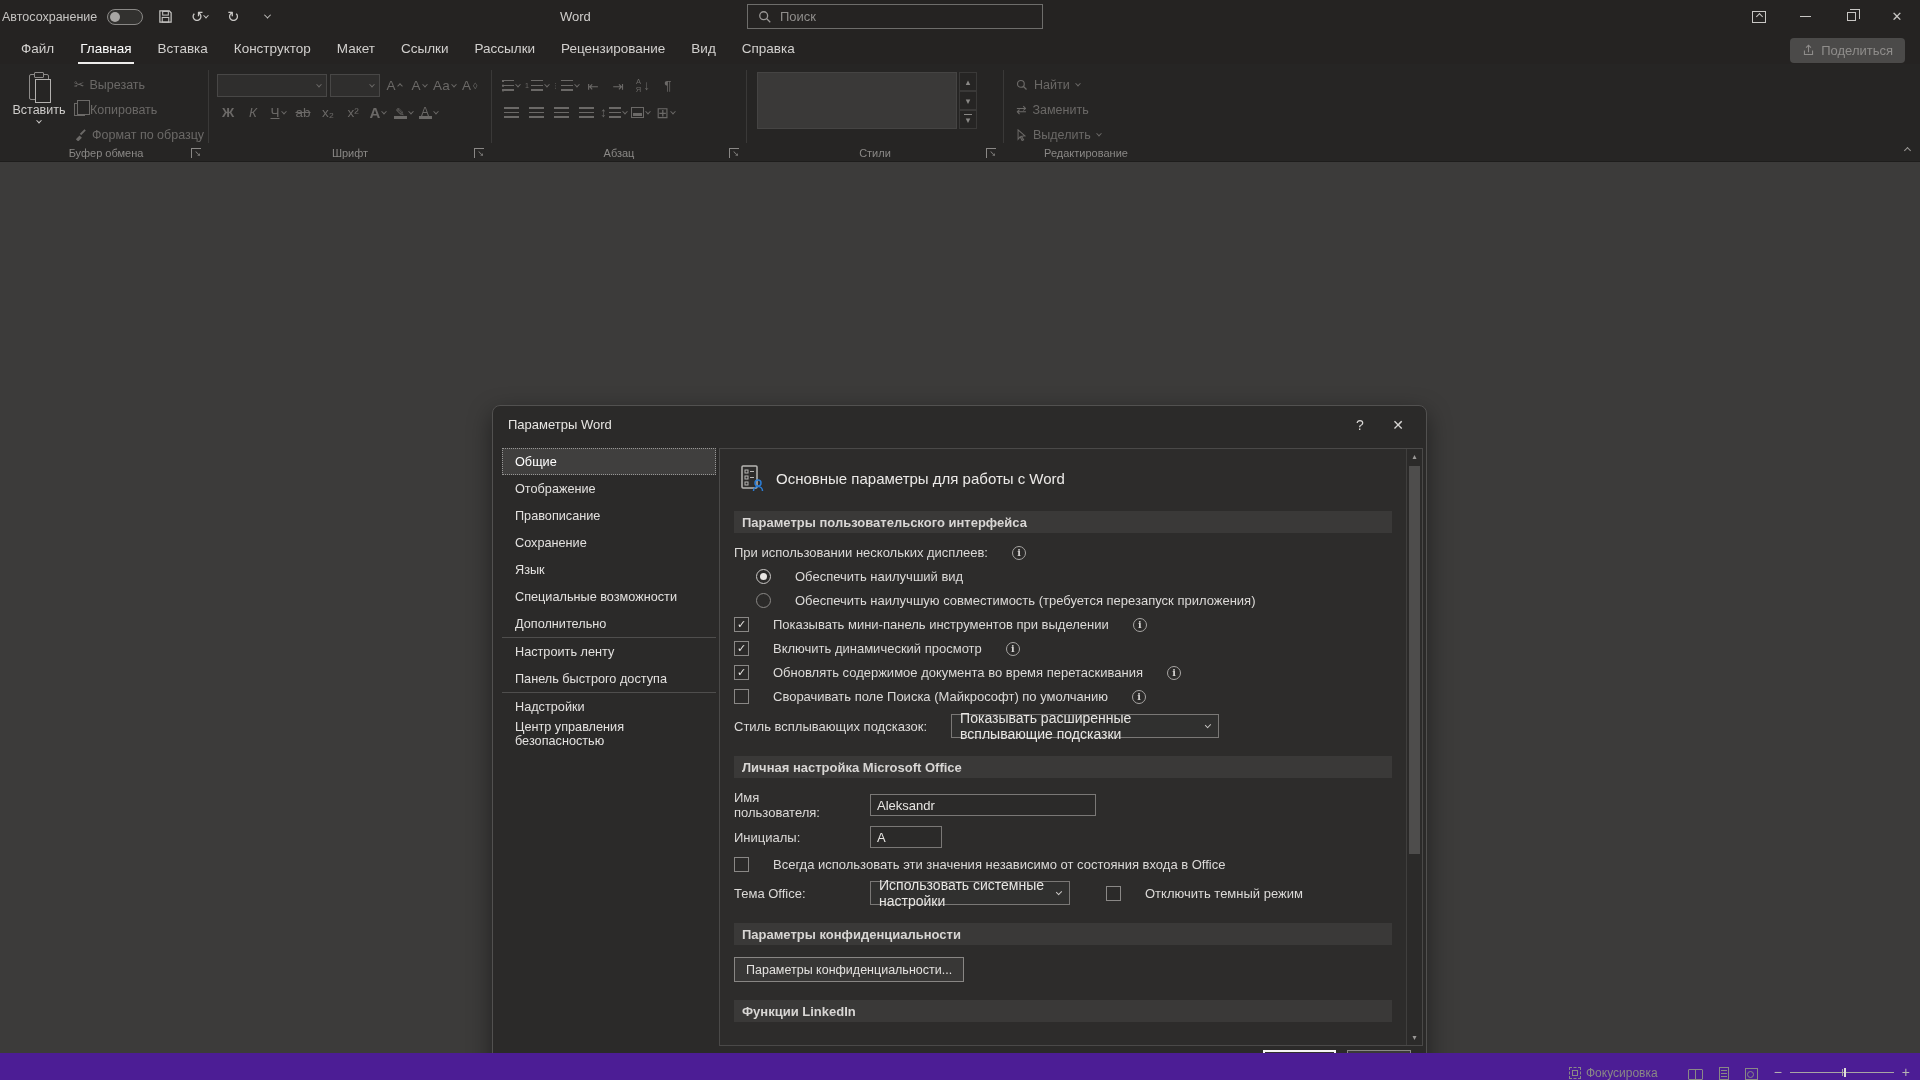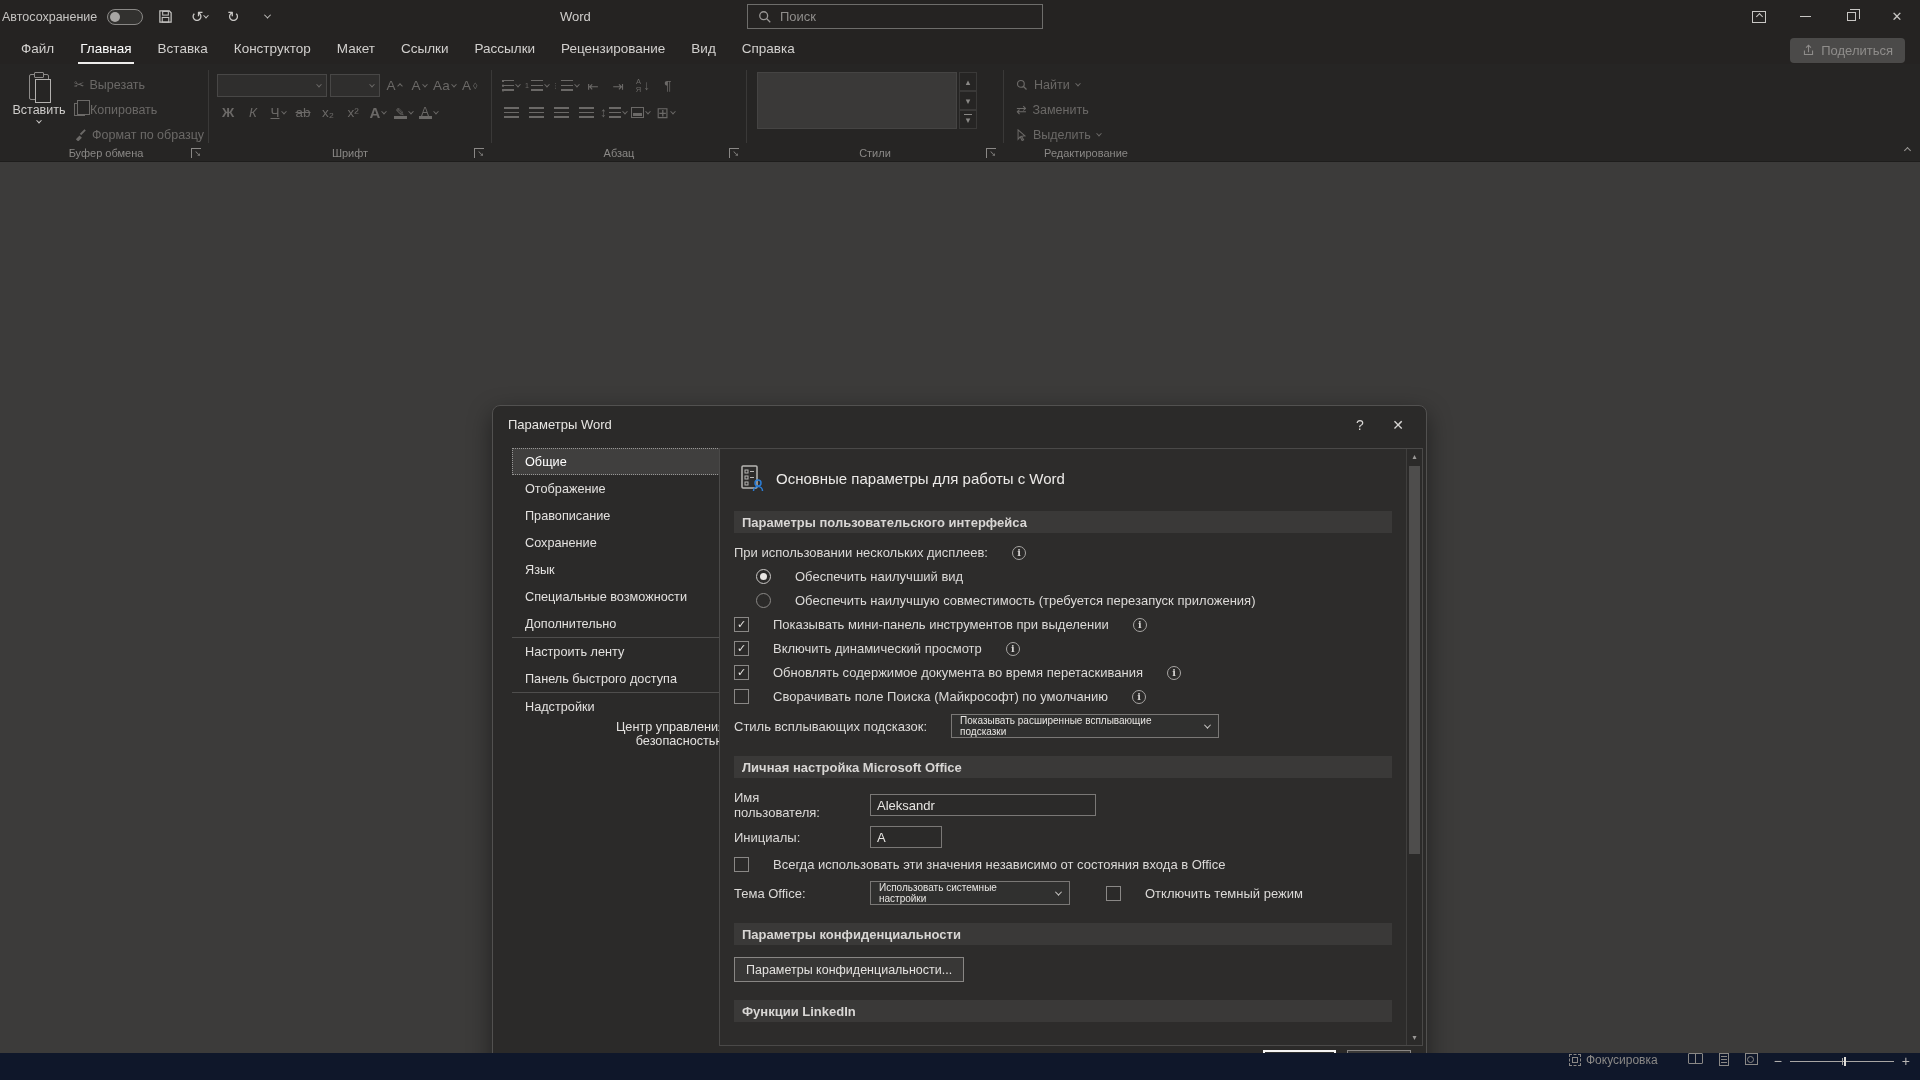--- a/index.html
+++ b/index.html
@@ -80,56 +80,56 @@
   .ed-item { display:flex; align-items:center; gap:6px; height:25px; padding-left:10px; font-size:12.5px; color:#6b6967; cursor:default; }
   .collapse-ribbon { position:absolute; right:10px; bottom:4px; color:#9a9896; cursor:pointer; }
 
   
   .docarea { position:absolute; top:163px; left:0; right:0; bottom:27px; background:#3c3b3a; }
   .dialog { position:absolute; left:492px; top:242px; width:935px; height:674px; background:#2b2a29; border:1px solid #525150; border-radius:8px; box-shadow:0 8px 24px rgba(0,0,0,.45); }
   .dlg-title { position:absolute; top:11px; left:15px; font-size:13px; color:#e8e6e3; }
   .dlg-help { position:absolute; top:8px; right:54px; width:24px; height:22px; display:flex; align-items:center; justify-content:center; color:#d8d6d4; font-size:14px; cursor:pointer; }
   .dlg-close { position:absolute; top:8px; right:16px; width:24px; height:22px; display:flex; align-items:center; justify-content:center; color:#d8d6d4; font-size:14px; cursor:pointer; }
 
-  .side { position:absolute; left:19px; top:42px; width:214px; height:598px;text-align:right; }
+  .side { position:absolute; left:9px; top:42px; width:214px; height:598px; }
   .side-item { height:27px; display:flex; align-items:center; padding-left:12px; font-size:12.7px; color:#e3e1df; cursor:pointer; border:1px dotted transparent; }
   .side-item.selected { background:#403f3e; border-color:#979695; color:#ffffff; }
   .side-div { height:1px; background:#4f4e4d; margin:0; }
 
   .panel { position:absolute; left:226px; top:42px; width:704px; height:598px; border:1px solid #4a4948; background:#2d2c2b; overflow:hidden; }
   .panel-inner { position:absolute; left:0; top:0; right:16px; bottom:0; padding:10px 14px 0 14px; overflow:hidden; }
   .page-header { display:flex; align-items:center; gap:10px; margin:4px 0 0 2px; }
   .page-title { font-size:15px; color:#eceae8; }
   .secbar { height:22px; background:#3a3938; display:flex; align-items:center; padding:0 8px; font-weight:bold; font-size:13px; color:#d8d6d4; margin-top:18px; }
   .row { display:flex; align-items:center; gap:24px; margin-top:9px; font-size:13px; color:#dcdad8; }
   .indent2 { margin-left:22px; }
   .cb { width:15px; height:15px; border:1px solid #8a8886; background:#2b2a29; display:inline-flex; align-items:center; justify-content:center; font-size:11px; color:#e8e6e3; flex:none; cursor:pointer; }
   .cb.checked::after { content:"✓"; }
   .radio { width:15px; height:15px; border:1px solid #8a8886; border-radius:50%; background:#2b2a29; position:relative; flex:none; cursor:pointer; }
   .radio.selected { border-color:#cac8c6; }
   .radio.selected::after { content:""; position:absolute; inset:3px; border-radius:50%; background:#e8e6e3; }
   .info { width:14px; height:14px; border-radius:50%; border:1px solid #a8a6a4; background:#2b2a29; color:#d8d6d4; font-size:9.5px; font-weight:bold; display:inline-flex; align-items:center; justify-content:center; font-family:"DejaVu Serif",serif; flex:none; }
   .info::after { content:"i"; }
-  .select { display:inline-flex; align-items:center; justify-content:space-between; border:1px solid #7a7876; background:#30302f; padding:0 8px; height:24px; color:#e8e6e3; font-size:10px; gap:10px; cursor:pointer; }
+  .select { display:inline-flex; align-items:center; justify-content:space-between; border:1px solid #7a7876; background:#30302f; padding:0 8px; height:24px; color:#e8e6e3; font-size:14px; gap:10px; cursor:pointer; }
   .select .chev { color:#c8c6c4; }
   .tinput { border:1px solid #7a7876; background:#2b2a29; height:22px; color:#e8e6e3; padding:0 6px; font-size:13px; display:inline-flex; align-items:center; cursor:text; }
   .flabel { width:112px; flex:none; }
   .btn { display:inline-flex; align-items:center; justify-content:center; border:1px solid #888684; background:#383736; color:#e3e1df; font-size:12.5px; padding:0 11px; height:25px; cursor:pointer; }
 
   .vscroll { position:absolute; top:0; right:0; width:16px; bottom:0; background:#2b2a29; border-left:1px solid #403f3e; }
   .vs-btn { position:absolute; left:0; right:0; height:15px; display:flex; align-items:center; justify-content:center; color:#9a9896; font-size:8px; cursor:pointer; }
   .vs-thumb { position:absolute; left:2px; right:2px; top:17px; height:388px; background:#4e4d4c; cursor:grab; }
 
   .dlg-btn { position:absolute; height:26px; display:flex; align-items:center; justify-content:center; font-size:13px; color:#f0efee; cursor:pointer; }
   .ok { left:770px; top:644px; width:73px; background:#30302f; border:2px solid #f5f4f3; }
   .cancel { left:854px; top:644px; width:64px; background:#3a3938; border:1px solid #8a8886; }
   .grip { position:absolute; right:2px; bottom:2px; font-size:9px; color:#8a8886; cursor:nwse-resize; }
 
   
-  .statusbar { position:absolute; left:0; right:0; bottom:0; height:27px; background:#0f172a; display:flex; align-items:flex-start; justify-content:flex-end; gap:16px; padding-right:10px; }
+  .statusbar { position:absolute; left:0; right:0; bottom:0; height:27px; background:#4c1d95; display:flex; align-items:flex-end; justify-content:flex-end; gap:16px; padding-right:10px; }
   .sb-item { display:flex; align-items:center; gap:5px; color:#8a8886; font-size:12px; cursor:pointer; }
   .ico-focus { width:12px; height:12px; border:1px dashed #8a8886; display:inline-block; position:relative; }
   .ico-focus::after { content:""; position:absolute; inset:2px; border:1px solid #8a8886; }
   .ico-read { width:15px; height:11px; border:1px solid #8a8886; border-radius:1px; position:relative; display:inline-block; }
   .ico-read::after { content:""; position:absolute; left:50%; top:0; bottom:0; width:1px; background:#8a8886; }
   .ico-page { width:10px; height:13px; border:1px solid #8a8886; position:relative; display:inline-block; }
   .ico-page::after { content:""; position:absolute; left:1px; right:1px; top:2px; height:1px; background:#8a8886; box-shadow:0 3px 0 #8a8886,0 6px 0 #8a8886; }
   .ico-web { width:13px; height:12px; border:1px solid #8a8886; position:relative; display:inline-block; }
   .ico-web::after { content:""; position:absolute; left:1px; bottom:1px; width:5px; height:5px; border:1px solid #8a8886; border-radius:50%; }
   .zoomctl { display:flex; align-items:center; gap:8px; color:#b8b6b4; }

